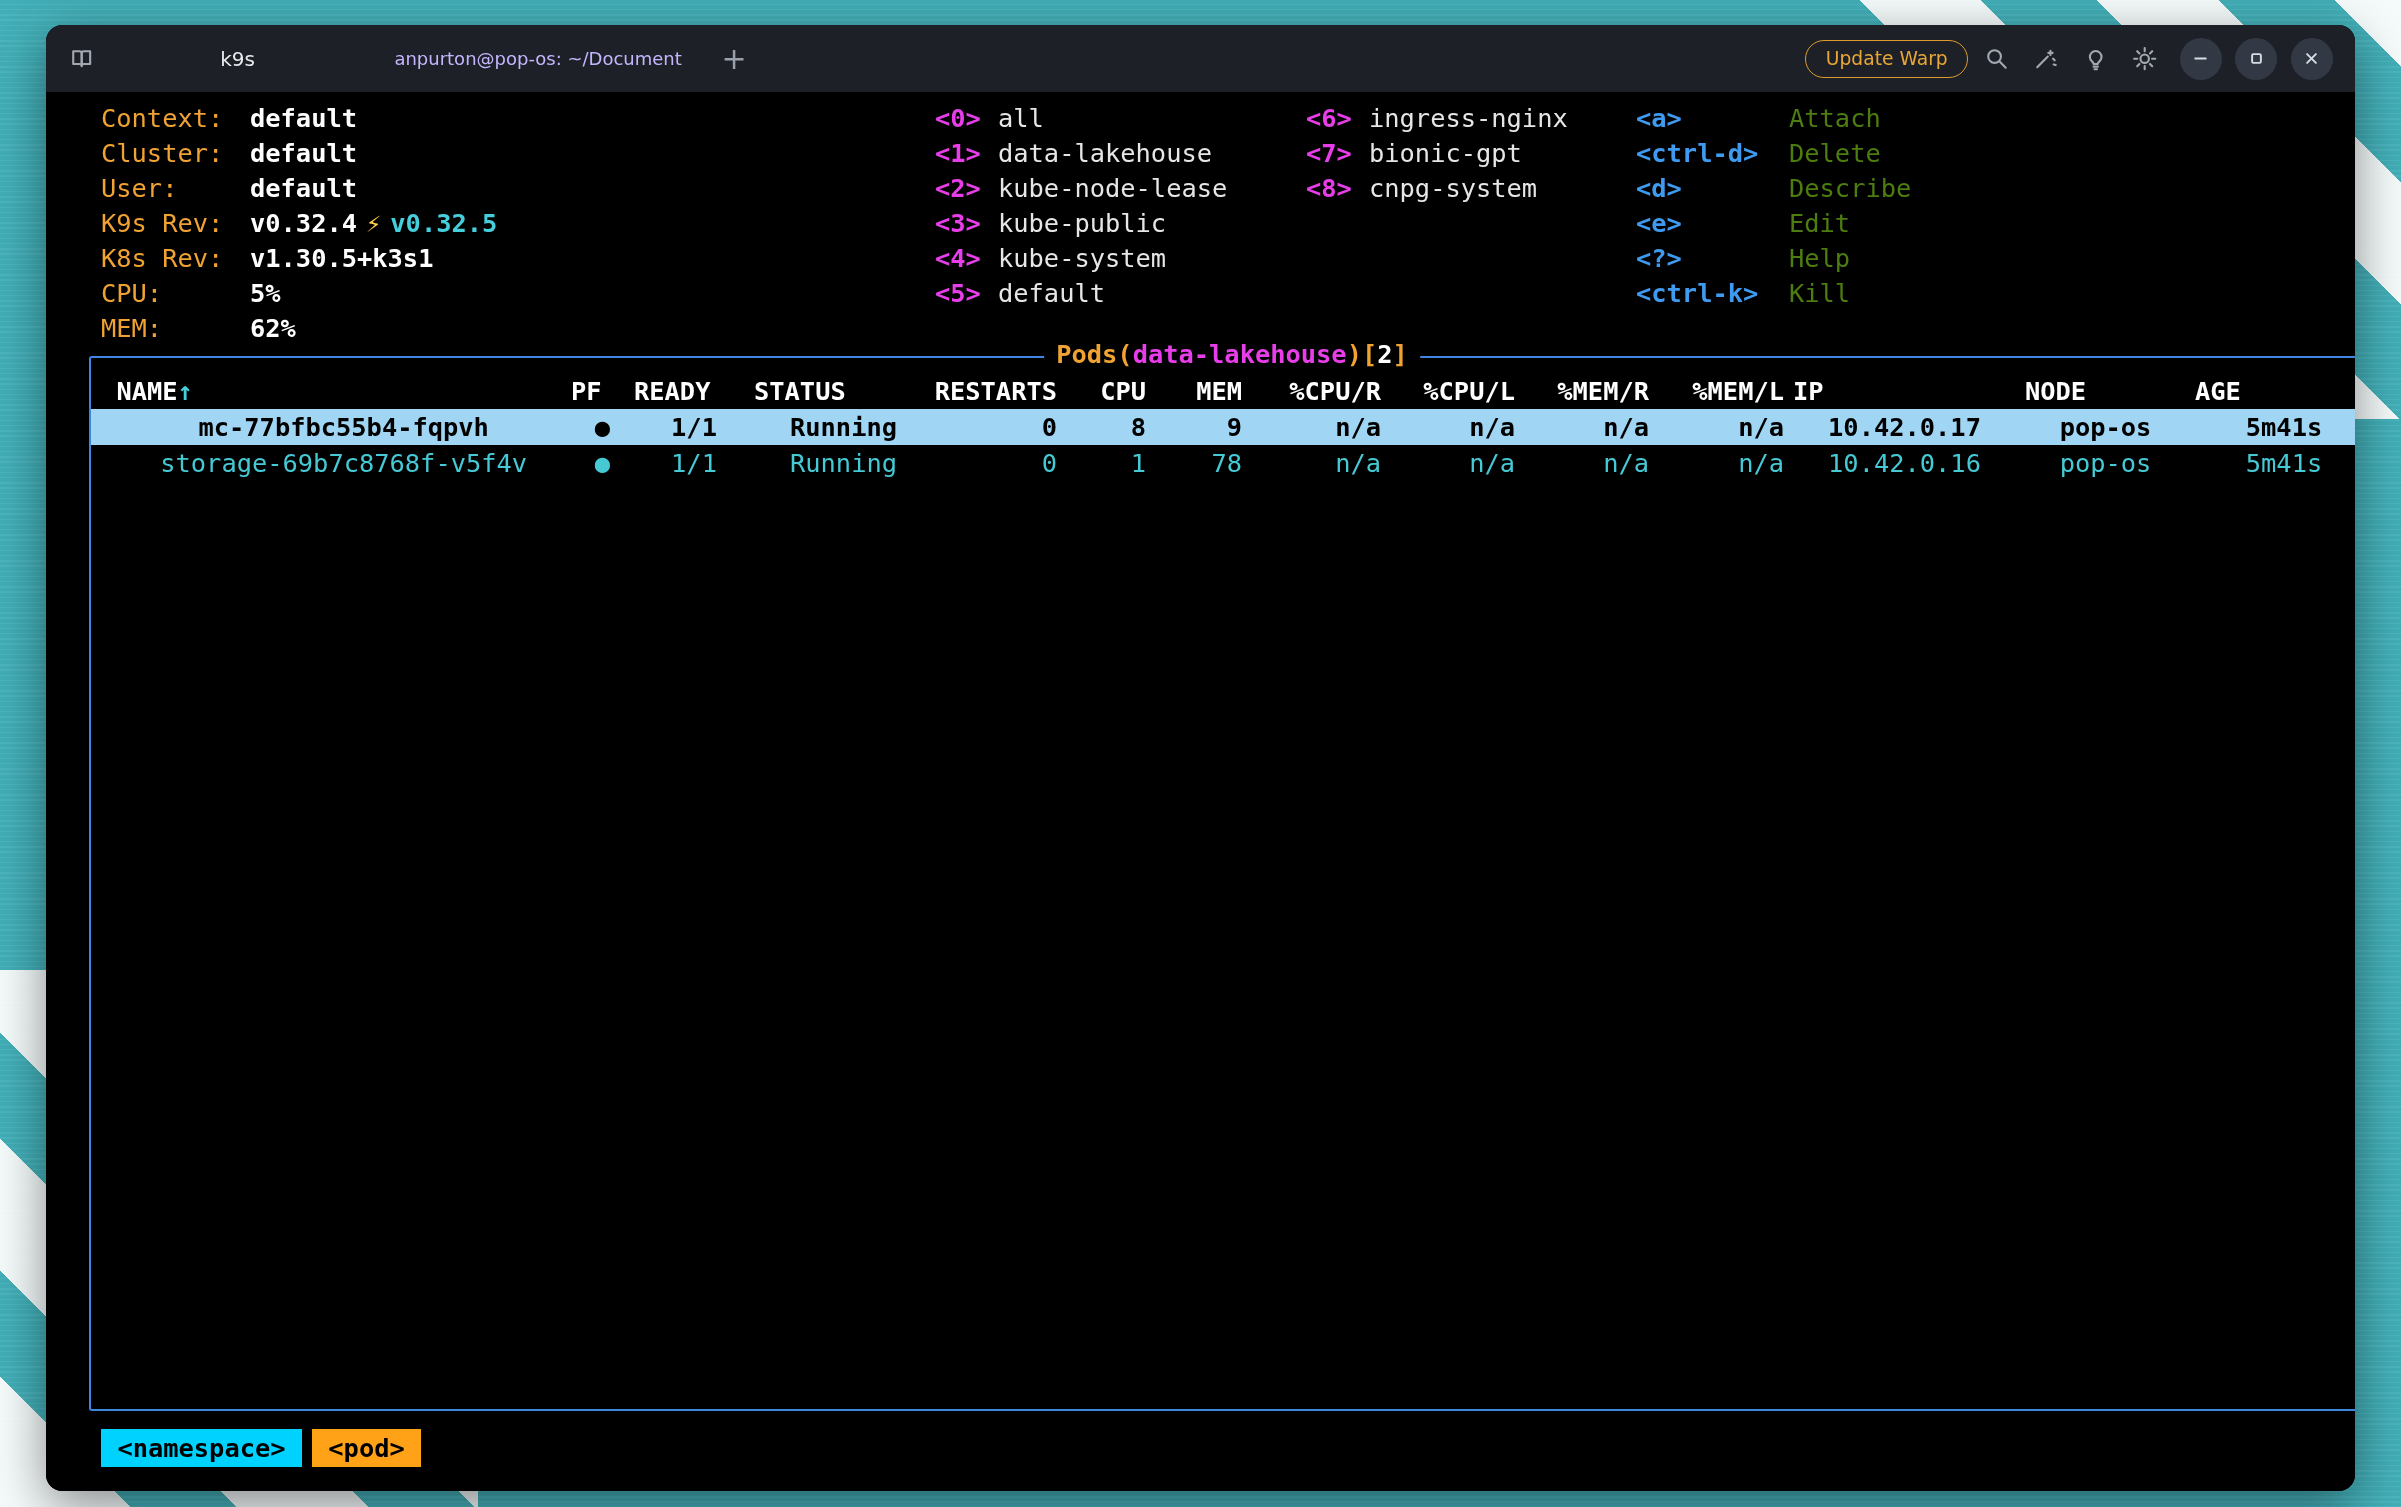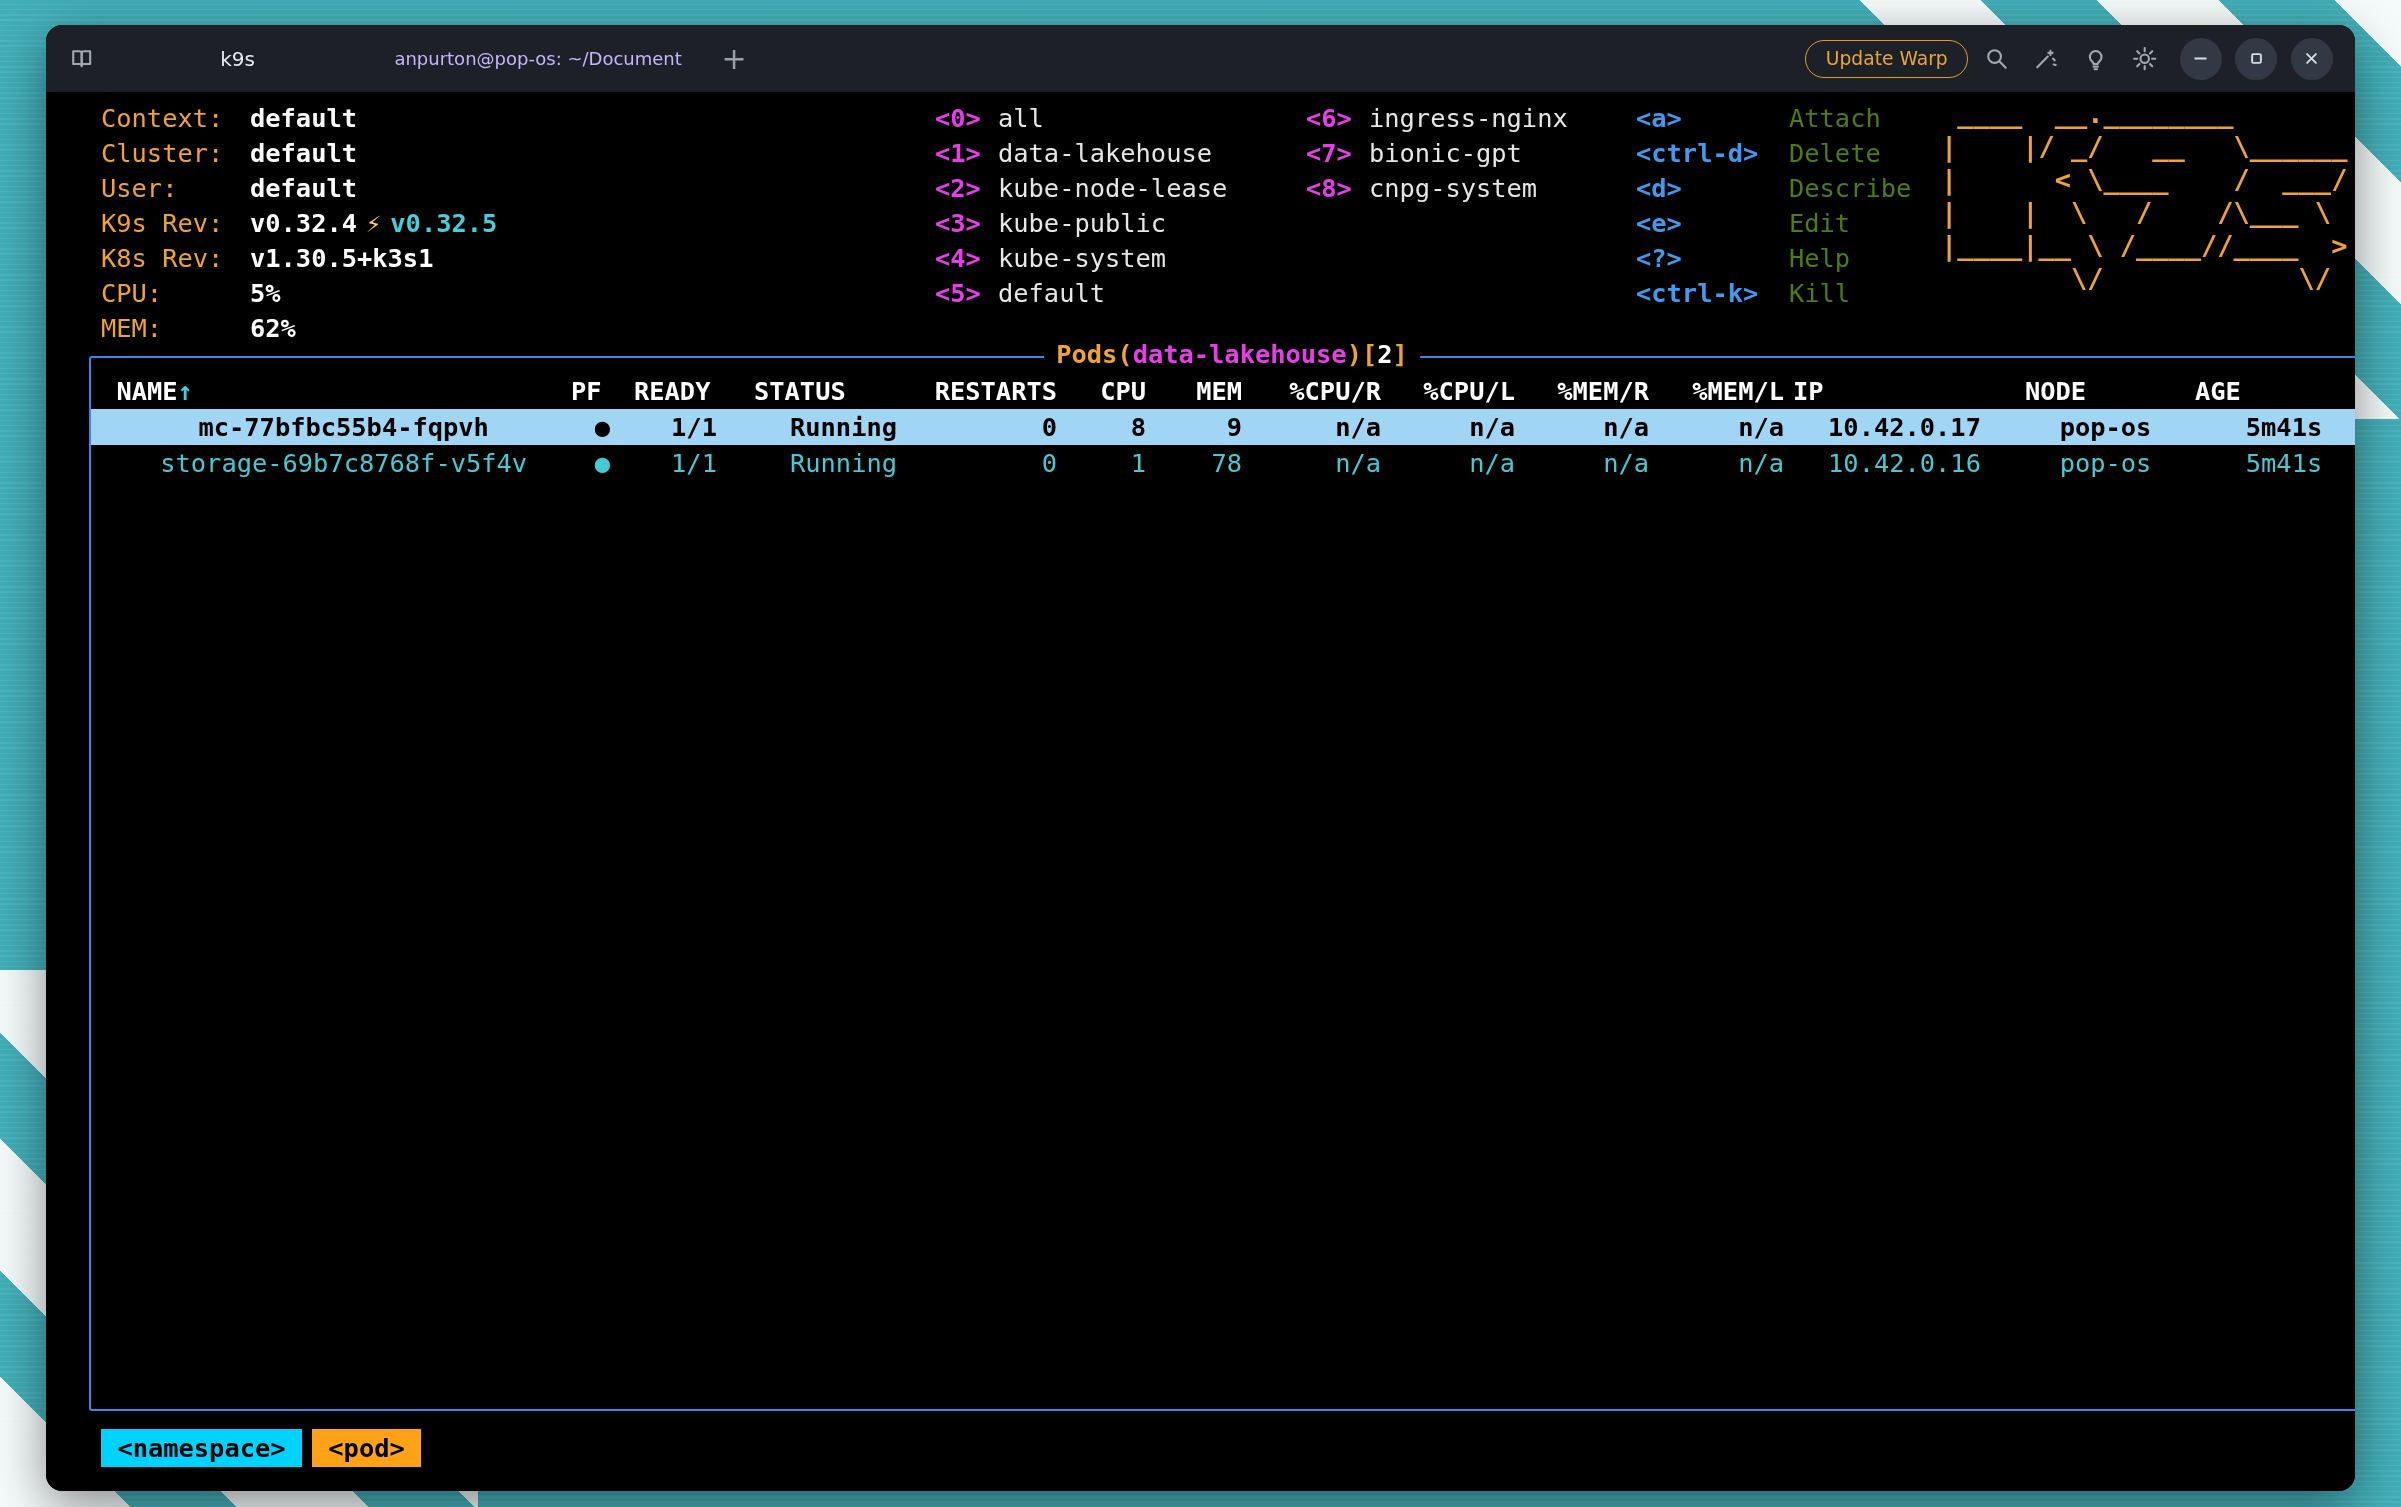--- a/index.html
+++ b/index.html
@@ -184,26 +184,20 @@
 
       <div class="cmd-col">
         <div class="hline"><span class="cmdkey">&lt;a&gt;</span><span class="cmdlabel">Attach</span></div>
         <div class="hline"><span class="cmdkey">&lt;ctrl-d&gt;</span><span class="cmdlabel">Delete</span></div>
         <div class="hline"><span class="cmdkey">&lt;d&gt;</span><span class="cmdlabel">Describe</span></div>
         <div class="hline"><span class="cmdkey">&lt;e&gt;</span><span class="cmdlabel">Edit</span></div>
         <div class="hline"><span class="cmdkey">&lt;?&gt;</span><span class="cmdlabel">Help</span></div>
         <div class="hline"><span class="cmdkey">&lt;ctrl-k&gt;</span><span class="cmdlabel">Kill</span></div>
       </div>
 
-      <pre class="logo"> ____  __.________
-|    |/ _/   __   \______
-|      &lt; \____    /  ___/
-|    |  \   /    /\___ \
-|____|__ \ /____//____  &gt;
-        \/            \/</pre>
 
       <div class="pods">
         <div class="pods-title"><span class="t-res">Pods(</span><span class="t-ns">data-lakehouse</span><span class="t-res">)[</span><span class="t-count">2</span><span class="t-res">]</span></div>
 
         <table class="pods-table">
           <colgroup>
             <col style="width:480px">
               <col style="width:63px">
               <col style="width:120px">
               <col style="width:179px">

